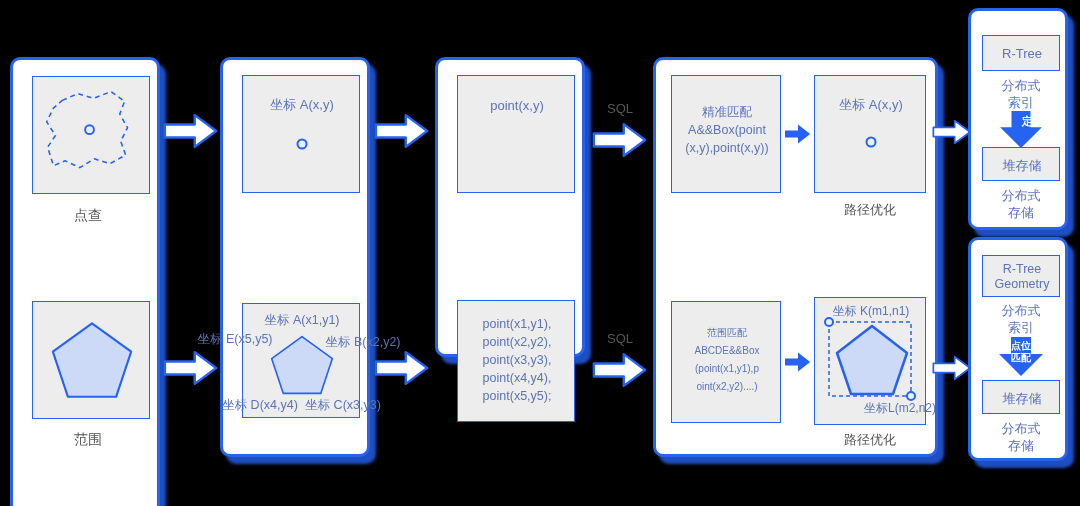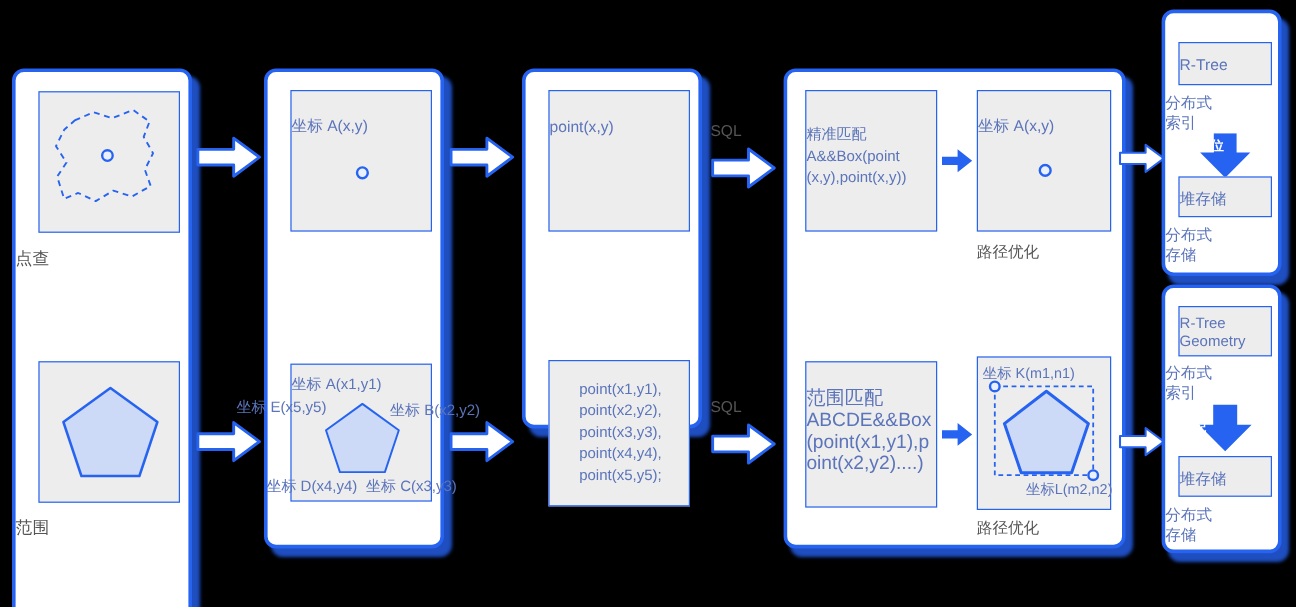--- a/index.html
+++ b/index.html
@@ -12,38 +12,38 @@
   .panel {
     position: absolute; background: var(--panel-bg, #fff);
     border: 3px solid var(--accent, #2563f0); border-radius: 10px;
     box-shadow: 6px 7px 3px rgba(38, 97, 240, 0.8);
   }
   .gbox {
     position: absolute; background: var(--box-bg, #ededed);
     border: 1.5px solid var(--accent, #2563f0);
   }
   .lbl {
-    position: absolute; text-align: left; white-space: pre-line;
+    position: absolute; text-align: center; white-space: pre-line;
     color: var(--text-blue, #5b74ba); font-size: 13px;
   }
   .lbl.gray { color: var(--text-gray, #555); }
   .plist {
     position: absolute; left: 0; top: 14px; width: 118px;
     text-align: center; font-size: 12.5px; line-height: 18px;
     color: var(--text-blue, #5b74ba);
   }
   .harrow, .sarrow, .varrow, .pagesvg { position: absolute; }
   .aw { fill: #ffffff; stroke: var(--accent, #2563f0); stroke-width: 2.6; stroke-linejoin: round; }
   .ab { fill: var(--accent, #2563f0); }
   .pent { fill: var(--pentagon, #ccd9f7); stroke: var(--accent, #2563f0); stroke-width: 2.5; stroke-linejoin: round; }
   .blob { fill: none; stroke: var(--accent, #2563f0); stroke-width: 1.6; stroke-dasharray: 5 4; stroke-linejoin: round; }
   .dash-rect { fill: none; stroke: var(--accent, #2563f0); stroke-width: 1.5; stroke-dasharray: 4 3; }
   .dot { fill: #eaf0ff; stroke: var(--accent, #2563f0); stroke-width: 2; }
   .arrow-cap {
-    position: absolute; color: #fff; text-align: left;
+    position: absolute; color: #fff; text-align: right;
     white-space: pre-line; font-weight: bold;
   }
 </style>
 </head>
 <body>
 
 <div class="canvas">
 
   <div class="panel" style="left:10px;top:57px;width:150px;height:504px">
     <div class="gbox" style="left:19px;top:16px;width:118px;height:118px">
@@ -129,21 +129,21 @@
       </svg>
     <div class="gbox" style="left:158px;top:15px;width:112px;height:118px">
       <div class="lbl" style="left:0;top:20px;width:112px">坐标 A(x,y)</div>
       <svg width="12" height="12" style="position:absolute;left:50px;top:60px">
           <circle class="dot" cx="6" cy="6" r="4.5"></circle>
         </svg>
     </div>
     <div class="lbl gray" style="left:158px;top:141px;width:112px">路径优化</div>
 
     <div class="gbox" style="left:15px;top:241px;width:110px;height:122px">
-      <div class="lbl" style="left:0;top:22px;width:110px;font-size:16px;line-height:18px">范围匹配
+      <div class="lbl" style="left:0;top:22px;width:110px;font-size:10px;line-height:18px">范围匹配
 ABCDE&amp;&amp;Box
 (point(x1,y1),p
 oint(x2,y2)....)</div>
     </div>
     <svg class="sarrow" style="left:129px;top:291px" width="26" height="22" viewBox="0 0 30 24">
         <polygon class="ab" points="0,8 15,8 15,1 29,12 15,23 15,16 0,16"></polygon>
       </svg>
     <div class="gbox" style="left:158px;top:237px;width:112px;height:128px">
       <svg viewBox="0 0 112 128" width="112" height="128" style="position:absolute;left:0;top:0">
         <rect class="dash-rect" x="14" y="24" width="82" height="74"></rect>

